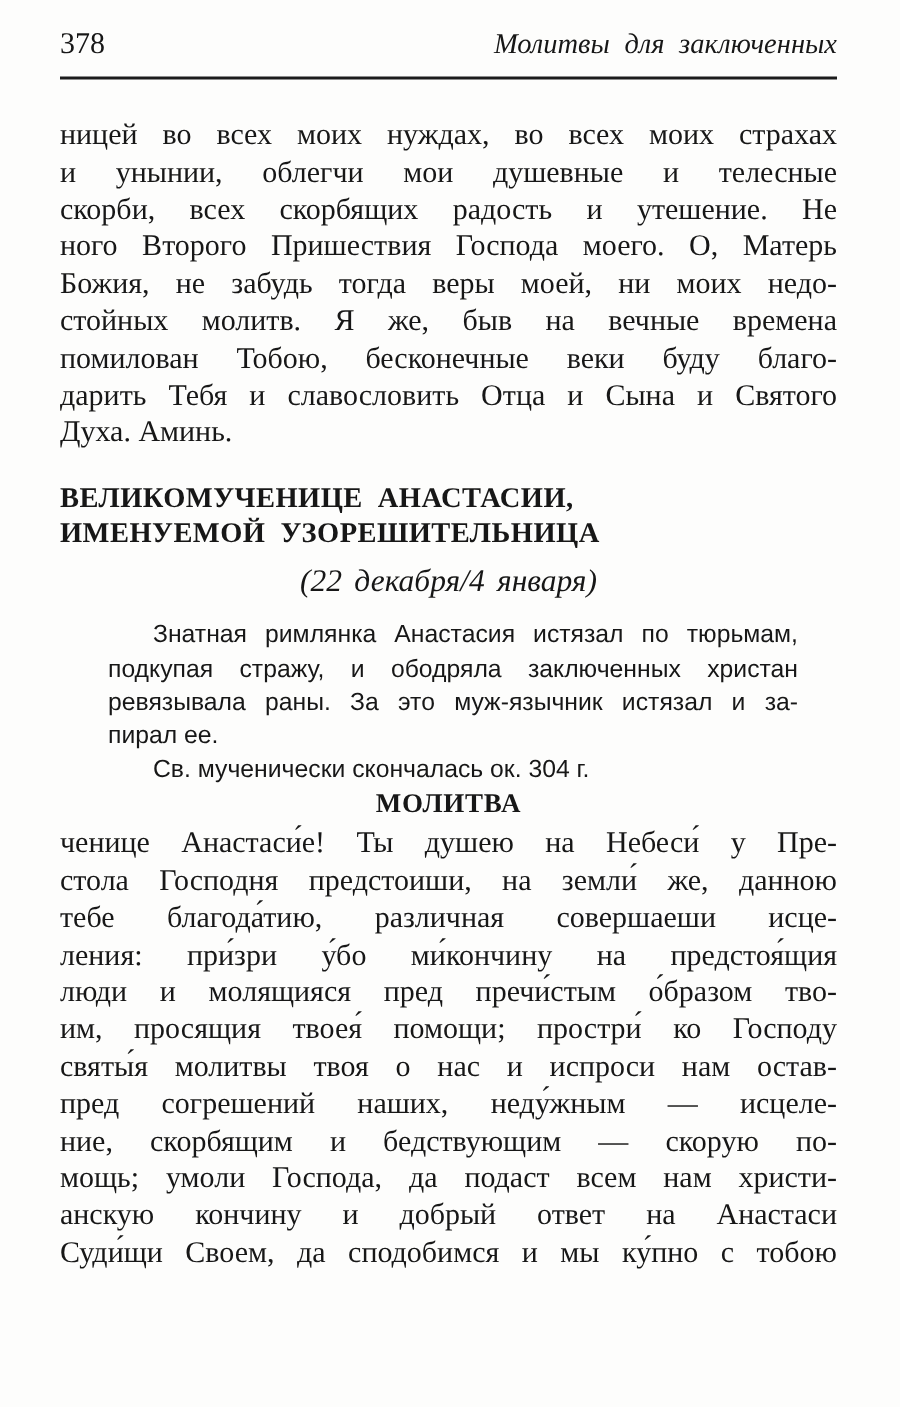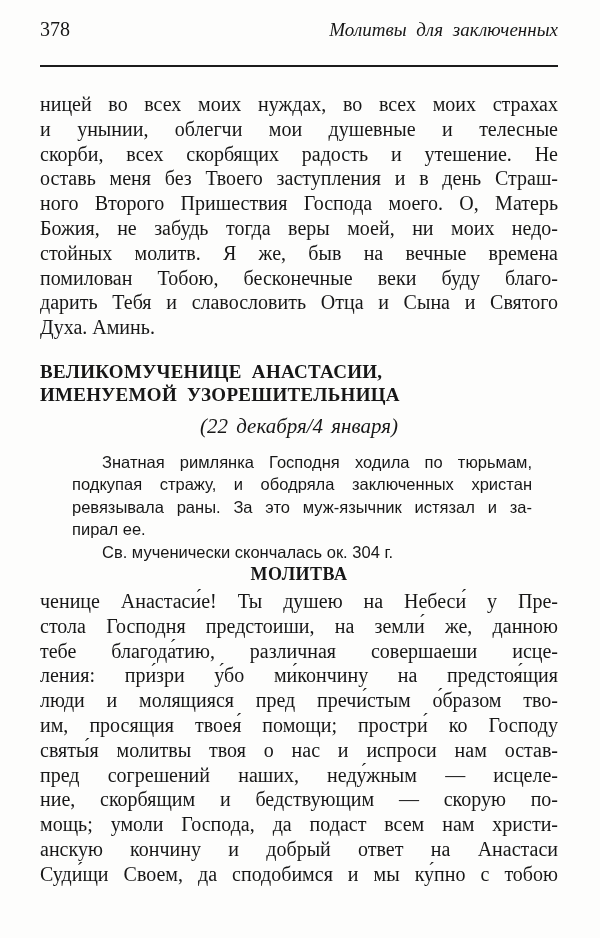--- a/index.html
+++ b/index.html
@@ -12,21 +12,21 @@
     color:#171717;
     font-family:"Liberation Serif", serif;
     overflow:hidden;
     box-sizing:border-box;
   }
   .header {
     display:flex;
     justify-content:space-between;
     align-items:baseline;
     margin:18px 42px 0 40px;
-    padding-bottom:24px;
+    padding-bottom:10px;
     border-bottom:2px solid #1c1c1c;
   }
   .page-number { font-size:20px; line-height:22px; }
   .running-title {
     font-style:italic;
     font-size:19px;
     line-height:22px;
     word-spacing:5px;
   }
   .content { margin:0 42px 0 40px; }
@@ -78,39 +78,38 @@
     <span class="page-number">378</span>
     <span class="running-title">Молитвы для заключенных</span>
   </div>
 
   <div class="content">
 
     <div class="para para1">
         <div class="line">ницей во всех моих нуждах, во всех моих страхах</div>
         <div class="line">и унынии, облегчи мои душевные и телесные</div>
         <div class="line">скорби, всех скорбящих радость и утешение. Не</div>
-        <div class="line">оставь меня без Твоего заступления и в день Страш-</div>
         <div class="line">ного Второго Пришествия Господа моего. О, Матерь</div>
         <div class="line">Божия, не забудь тогда веры моей, ни моих недо-</div>
         <div class="line">стойных молитв. Я же, быв на вечные времена</div>
         <div class="line">помилован Тобою, бесконечные веки буду благо-</div>
         <div class="line">дарить Тебя и славословить Отца и Сына и Святого</div>
         <div class="line last">Духа. Аминь.</div>
       </div>
 
     <div class="section-heading">
       <div>ВЕЛИКОМУЧЕНИЦЕ АНАСТАСИИ,</div>
       <div>ИМЕНУЕМОЙ УЗОРЕШИТЕЛЬНИЦА</div>
     </div>
 
     <div class="section-date">(22 декабря/4 января)</div>
 
     <div class="description">
       <div>
-          <div class="line first">Знатная римлянка Господня ходила по тюрьмам,</div>
+          <div class="line first">Знатная римлянка Анастасия истязал по тюрьмам,</div>
           <div class="line">подкупая стражу, и ободряла заключенных христан</div>
           <div class="line">ревязывала раны. За это муж-язычник истязал и за-</div>
           <div class="line last">пирал ее.</div>
         </div>
       <div>
           <div class="line first last">Св. мученически скончалась ок. 304 г.</div>
         </div>
     </div>
 
     <div class="prayer-heading">МОЛИТВА</div>

